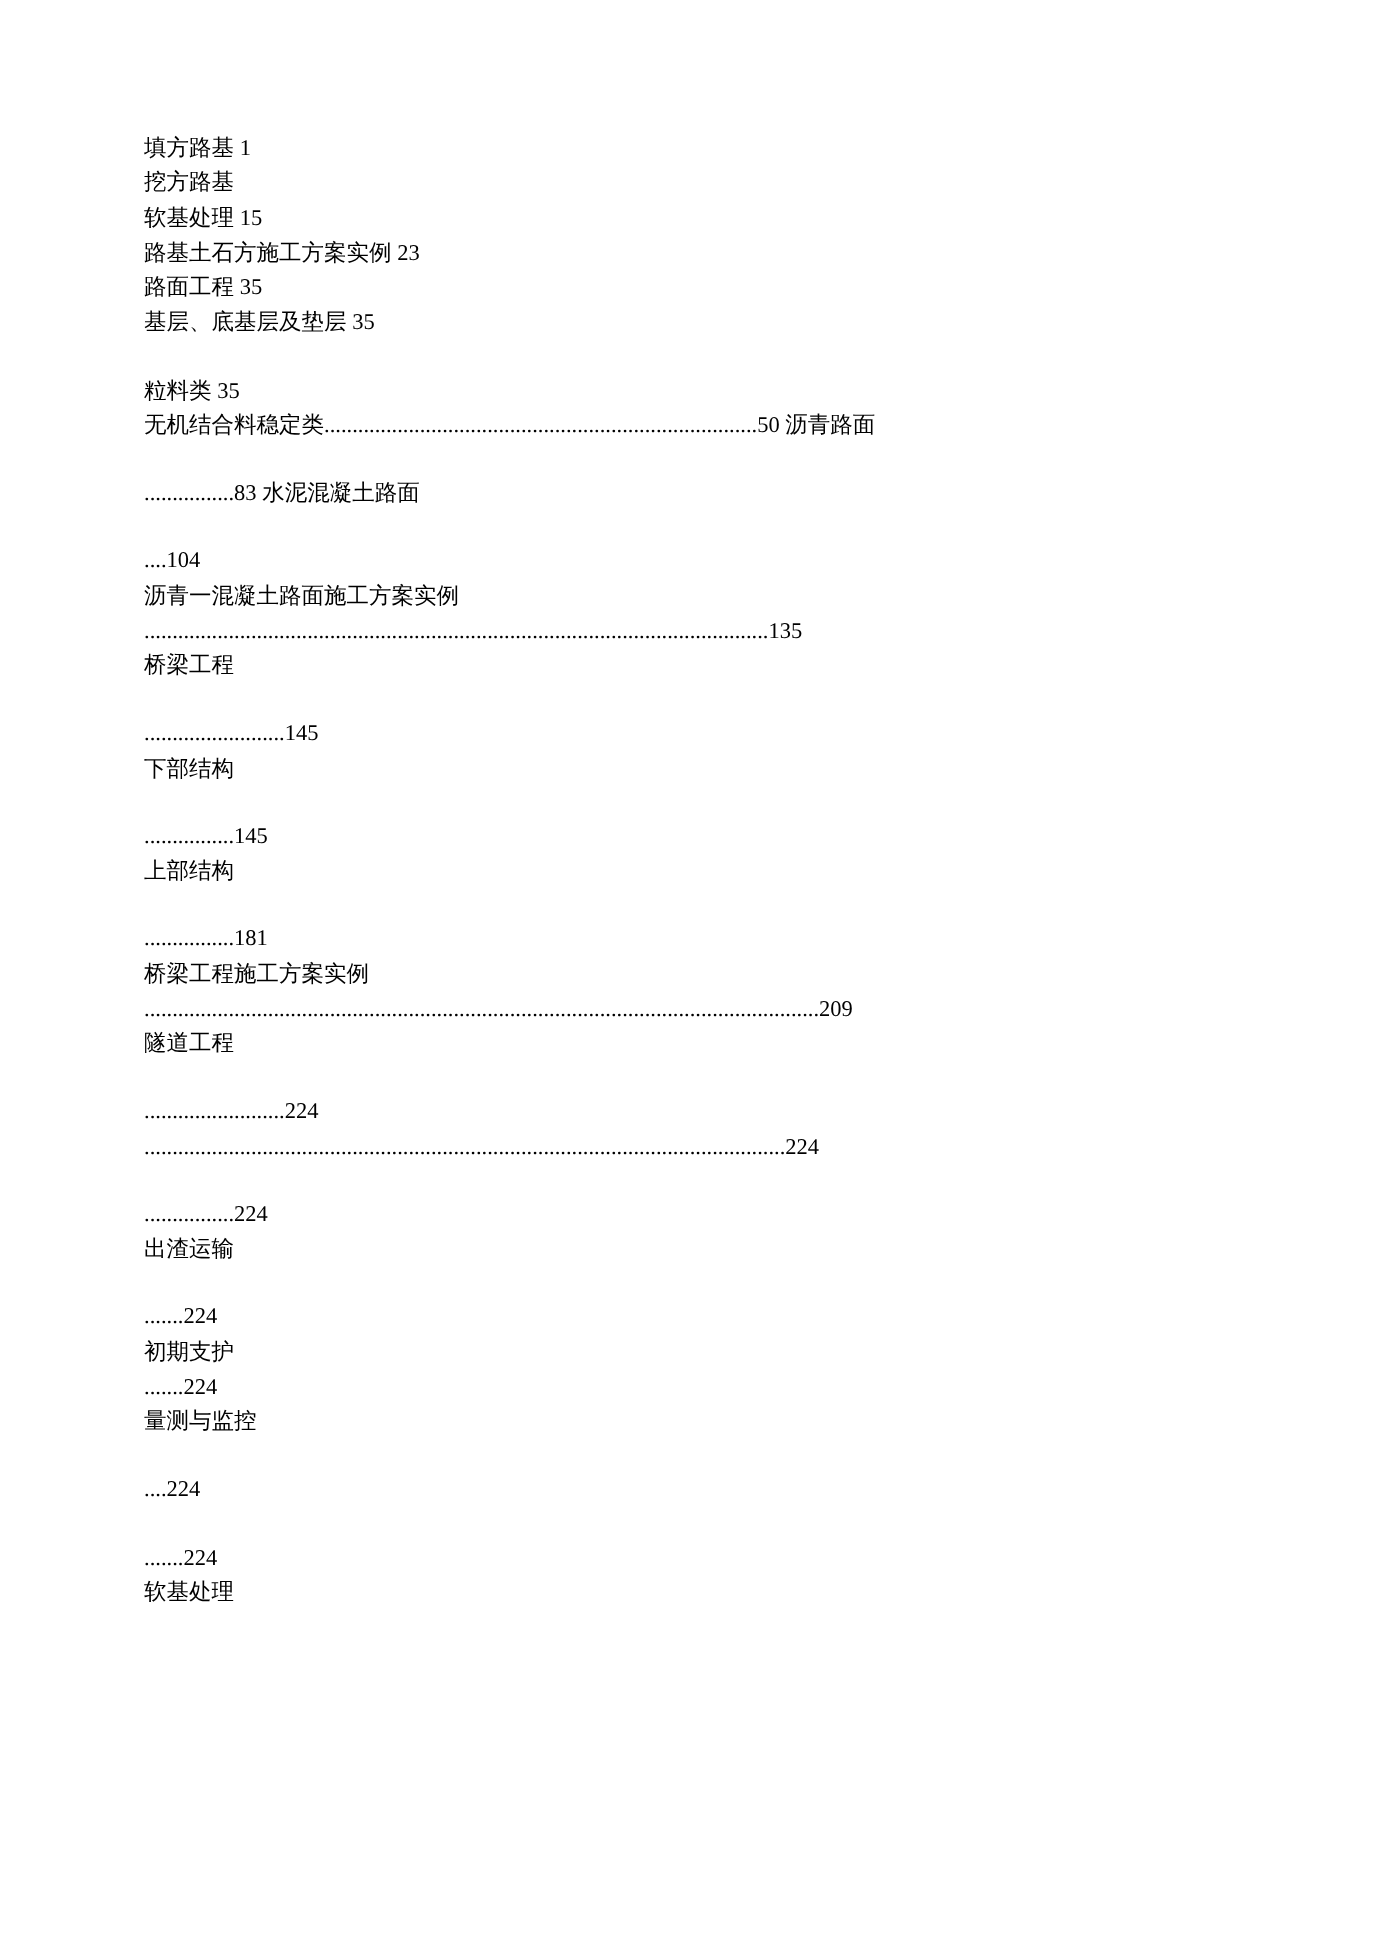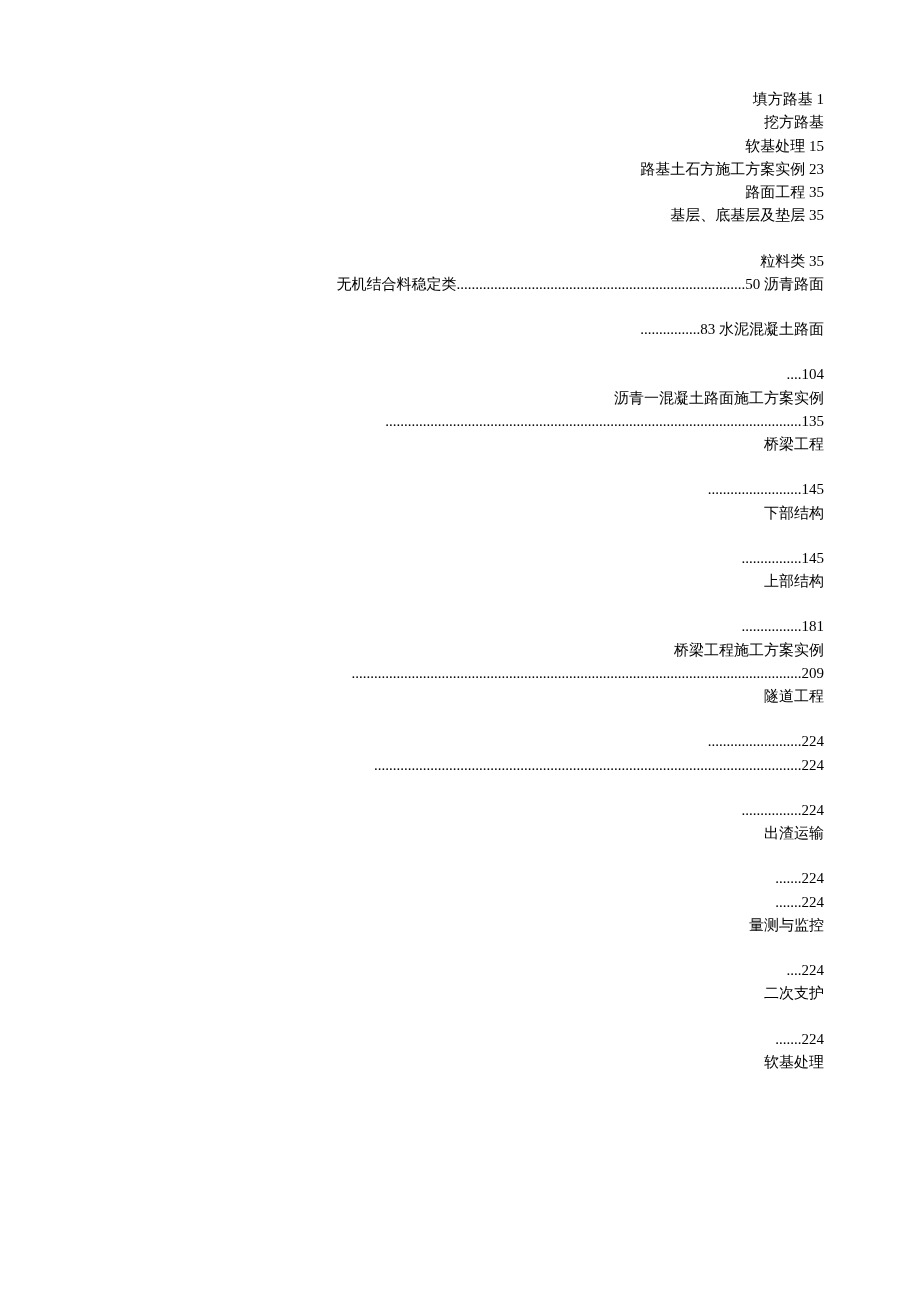--- a/index.html
+++ b/index.html
@@ -11,21 +11,20 @@
       color: #000000;
       width: 920px;
       line-height: 1.55;
     }
     .page {
       padding: 88px 96px 60px 96px;
     }
     .line {
       white-space: pre-wrap;
       word-break: break-all;
-      text-align: right;
     }
     .blank {
       height: 22px;
     }
   </style>
 </head>
 <body>
 
 <div class="page">
   <div id="content">
@@ -57,22 +56,22 @@
       <div class="line">........................................................................................................................209</div>
       <div class="line">隧道工程</div>
       <div class="blank"></div>
       <div class="line">.........................224</div>
       <div class="line">..................................................................................................................224</div>
       <div class="blank"></div>
       <div class="line">................224</div>
       <div class="line">出渣运输</div>
       <div class="blank"></div>
       <div class="line">.......224</div>
+      <div class="line">初期支护</div>
       <div class="line">.......224</div>
       <div class="line">量测与监控</div>
       <div class="blank"></div>
       <div class="line">....224</div>
-      <div class="line">二次支护</div>
       <div class="blank"></div>
       <div class="line">.......224</div>
       <div class="line">软基处理</div>
     </div>
 </div>
 
 </body></html>

